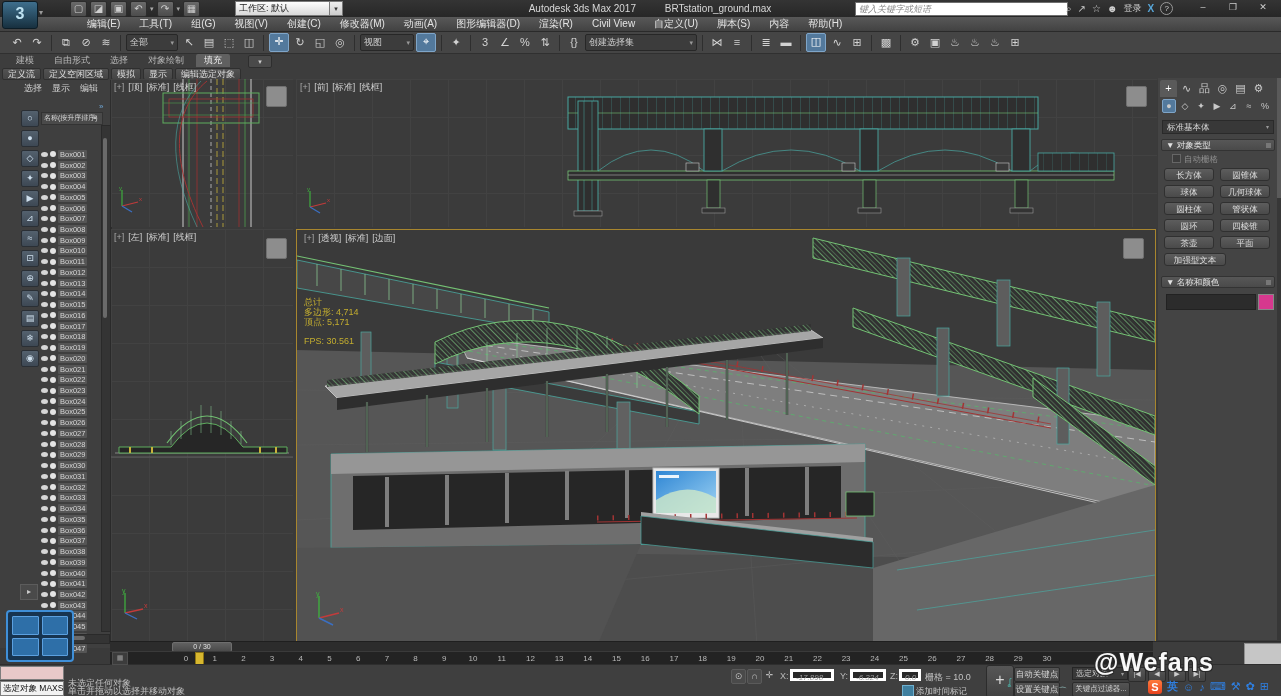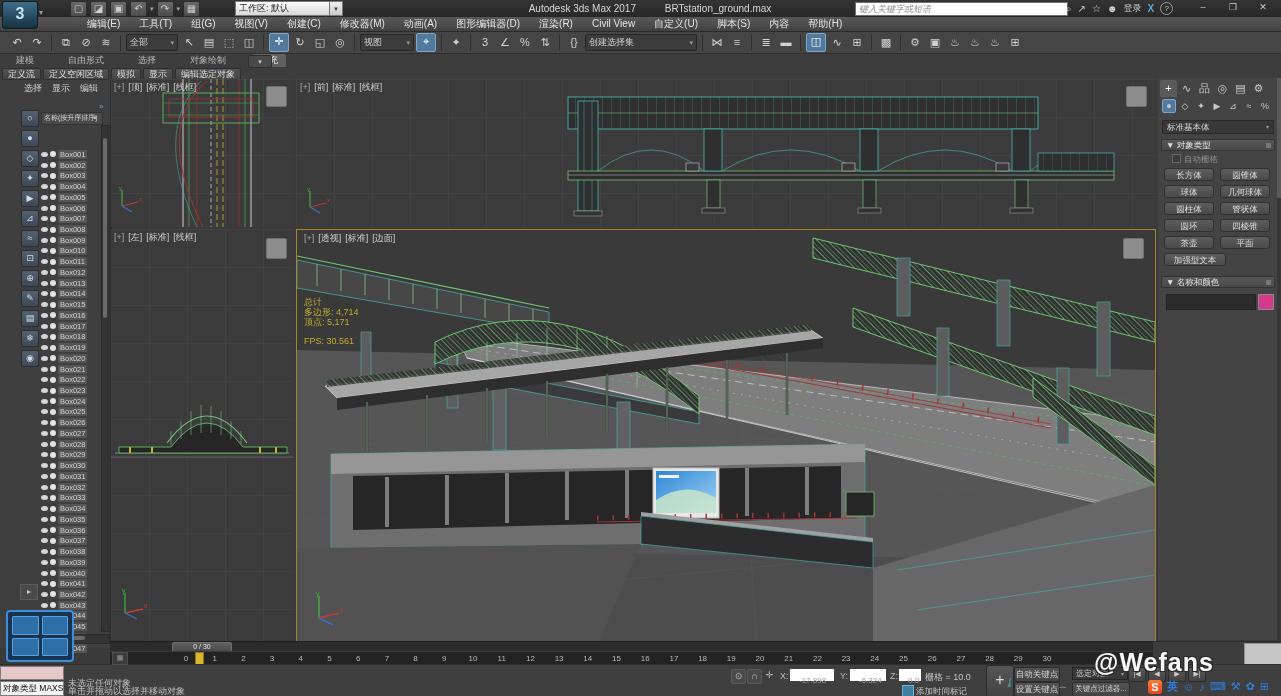--- a/index.html
+++ b/index.html
@@ -37,21 +37,21 @@
   #tbar{left:0;top:32px;width:1281px;height:21px;background:#454545;border-bottom:1px solid #303030;
         display:flex;align-items:center;gap:2px;padding-left:8px;}
   .tbtn{width:18px;height:17px;line-height:17px;text-align:center;color:#d2d2d2;font-size:11px;border-radius:2px;}
   .tbtn.on{background:#53799c;border:1px solid #7fa5c8;line-height:15px;color:#fff;}
   .tsep{width:1px;height:16px;background:#2e2e2e;margin:0 3px;}
   .tdrop{height:15px;background:#3c3c3c;border:1px solid #272727;border-radius:2px;display:inline-flex;
         align-items:center;justify-content:space-between;padding:0 3px;color:#d0d0d0;font-size:9px;}
   .tdarr{color:#9a9a9a;font-size:7px;margin-left:3px;}
   
   #ribbon{left:0;top:54px;width:1281px;height:26px;background:#3d3d3d;}
-  #rtabs{left:8px;top:0px;display:flex;gap:18px;height:13px;}
+  #rtabs{left:8px;top:0px;display:flex;gap:4px;height:13px;}
   .rtab{padding:0 8px;color:#b8b8b8;font-size:9px;line-height:13px;}
   .rtab.on{background:#606060;color:#f0f0f0;border-radius:2px 2px 0 0;}
   #rmin{left:248px;top:1px;width:22px;height:11px;background:#4a4a4a;border:1px solid #2e2e2e;
         border-radius:2px;color:#ccc;font-size:7px;text-align:center;line-height:11px;}
   #rtools{left:2px;top:14px;display:flex;gap:2px;height:12px;}
   .rtool{padding:0 5px;background:linear-gradient(#525252,#454545);border:1px solid #2f2f2f;
         border-radius:2px;color:#dcdcdc;font-size:9px;line-height:11px;}
   
   #explorer{left:0;top:80px;width:110px;height:568px;background:#3f3f3f;border-right:2px solid #2d2d2d;}
   #xmenus{left:24px;top:2px;display:flex;gap:10px;}
@@ -107,22 +107,22 @@
   
   #statusbar{left:0;top:664px;width:1281px;height:32px;background:#3f3f3f;border-top:1px solid #2e2e2e;}
   #mcr{left:0;top:1px;width:64px;height:14px;background:#e8c9c9;border:1px solid #7e7e7e;box-sizing:border-box;}
   #mll{left:0;top:16px;width:64px;height:15px;background:#f2f2f2;border:1px solid #7e7e7e;box-sizing:border-box;
        color:#111;font-size:8.5px;line-height:13px;padding-left:2px;white-space:nowrap;overflow:hidden;}
   #stat-line1{left:68px;top:12px;color:#c2c2c2;font-size:9px;}
   #stat-line2{left:68px;top:20px;color:#c2c2c2;font-size:9px;}
   .mini-ico{position:absolute;width:13px;height:13px;background:#4a4a4a;border:1px solid #5a5a5a;border-radius:2px;
        color:#bbb;font-size:9px;text-align:center;line-height:12px;}
   .coord-label{position:absolute;top:6px;color:#b9b9b9;font-size:9px;}
-  .coord-box{position:absolute;top:4px;height:12px;background:#282828;border:6px solid #ffffff;color:#9a9a9a;
-       font-size:8px;line-height:12px;padding:0 3px;box-sizing:border-box;}
+  .coord-box{position:absolute;top:4px;height:12px;background:#282828;border:3px solid #ffffff;color:#9a9a9a;
+       font-size:8px;line-height:12px;padding:0 3px;box-sizing:border-box;font-style:italic;}
   #grid-label{left:925px;top:6px;color:#c2c2c2;font-size:9px;position:absolute;}
   #ttag-ico{left:902px;top:20px;width:10px;height:10px;background:#3f7f9f;border:1px solid #6fb0cf;position:absolute;}
   #ttag{left:916px;top:21px;color:#c2c2c2;font-size:8.5px;position:absolute;}
   #bigkey{left:986px;top:0px;width:26px;height:31px;background:linear-gradient(#565656,#424242);
        border:1px solid #2c2c2c;border-radius:3px;color:#d8d8d8;font-size:16px;text-align:center;line-height:28px;}
   #bigkey i{position:absolute;right:2px;bottom:1px;color:#4fb3a9;font-size:9px;font-style:normal;}
   .skbtn{position:absolute;height:13px;background:linear-gradient(#535353,#444);border:1px solid #2c2c2c;
        border-radius:2px;color:#d6d6d6;font-size:8.5px;text-align:center;line-height:12px;}
   .skdrop{position:absolute;height:13px;background:#393939;border:1px solid #262626;color:#cfcfcf;
        font-size:8px;line-height:12px;padding:0 3px;box-sizing:border-box;}
@@ -814,21 +814,21 @@
       </div>
     <div id="tmarker"></div>
   </div>
   <div id="mce-btn" class="abs">▦</div>
   <div id="tb-right" class="abs">
     <div id="tb-white"></div>
   </div>
 
   <div id="statusbar" class="abs">
     <div id="mcr" class="abs"></div>
-    <div id="mll" class="abs">对象类型 MAXS</div>
+    <div id="mll" class="abs">选定对象 MAXS</div>
     <div id="stat-line1" class="abs">未选定任何对象</div>
     <div id="stat-line2" class="abs">单击并拖动以选择并移动对象</div>
     <div class="mini-ico" style="left:731px;top:4px;">⊙</div>
     <div class="mini-ico" style="left:747px;top:4px;">∩</div>
     <div class="mini-ico" style="left:763px;top:4px;border:none;background:none;">✛</div>
     <span class="coord-label" style="left:780px;">X:</span>
     <span class="coord-box" style="left:790px;width:44px;">-17.898</span>
     <span class="coord-label" style="left:840px;">Y:</span>
     <span class="coord-box" style="left:850px;width:36px;">-6.324</span>
     <span class="coord-label" style="left:890px;">Z:</span>

